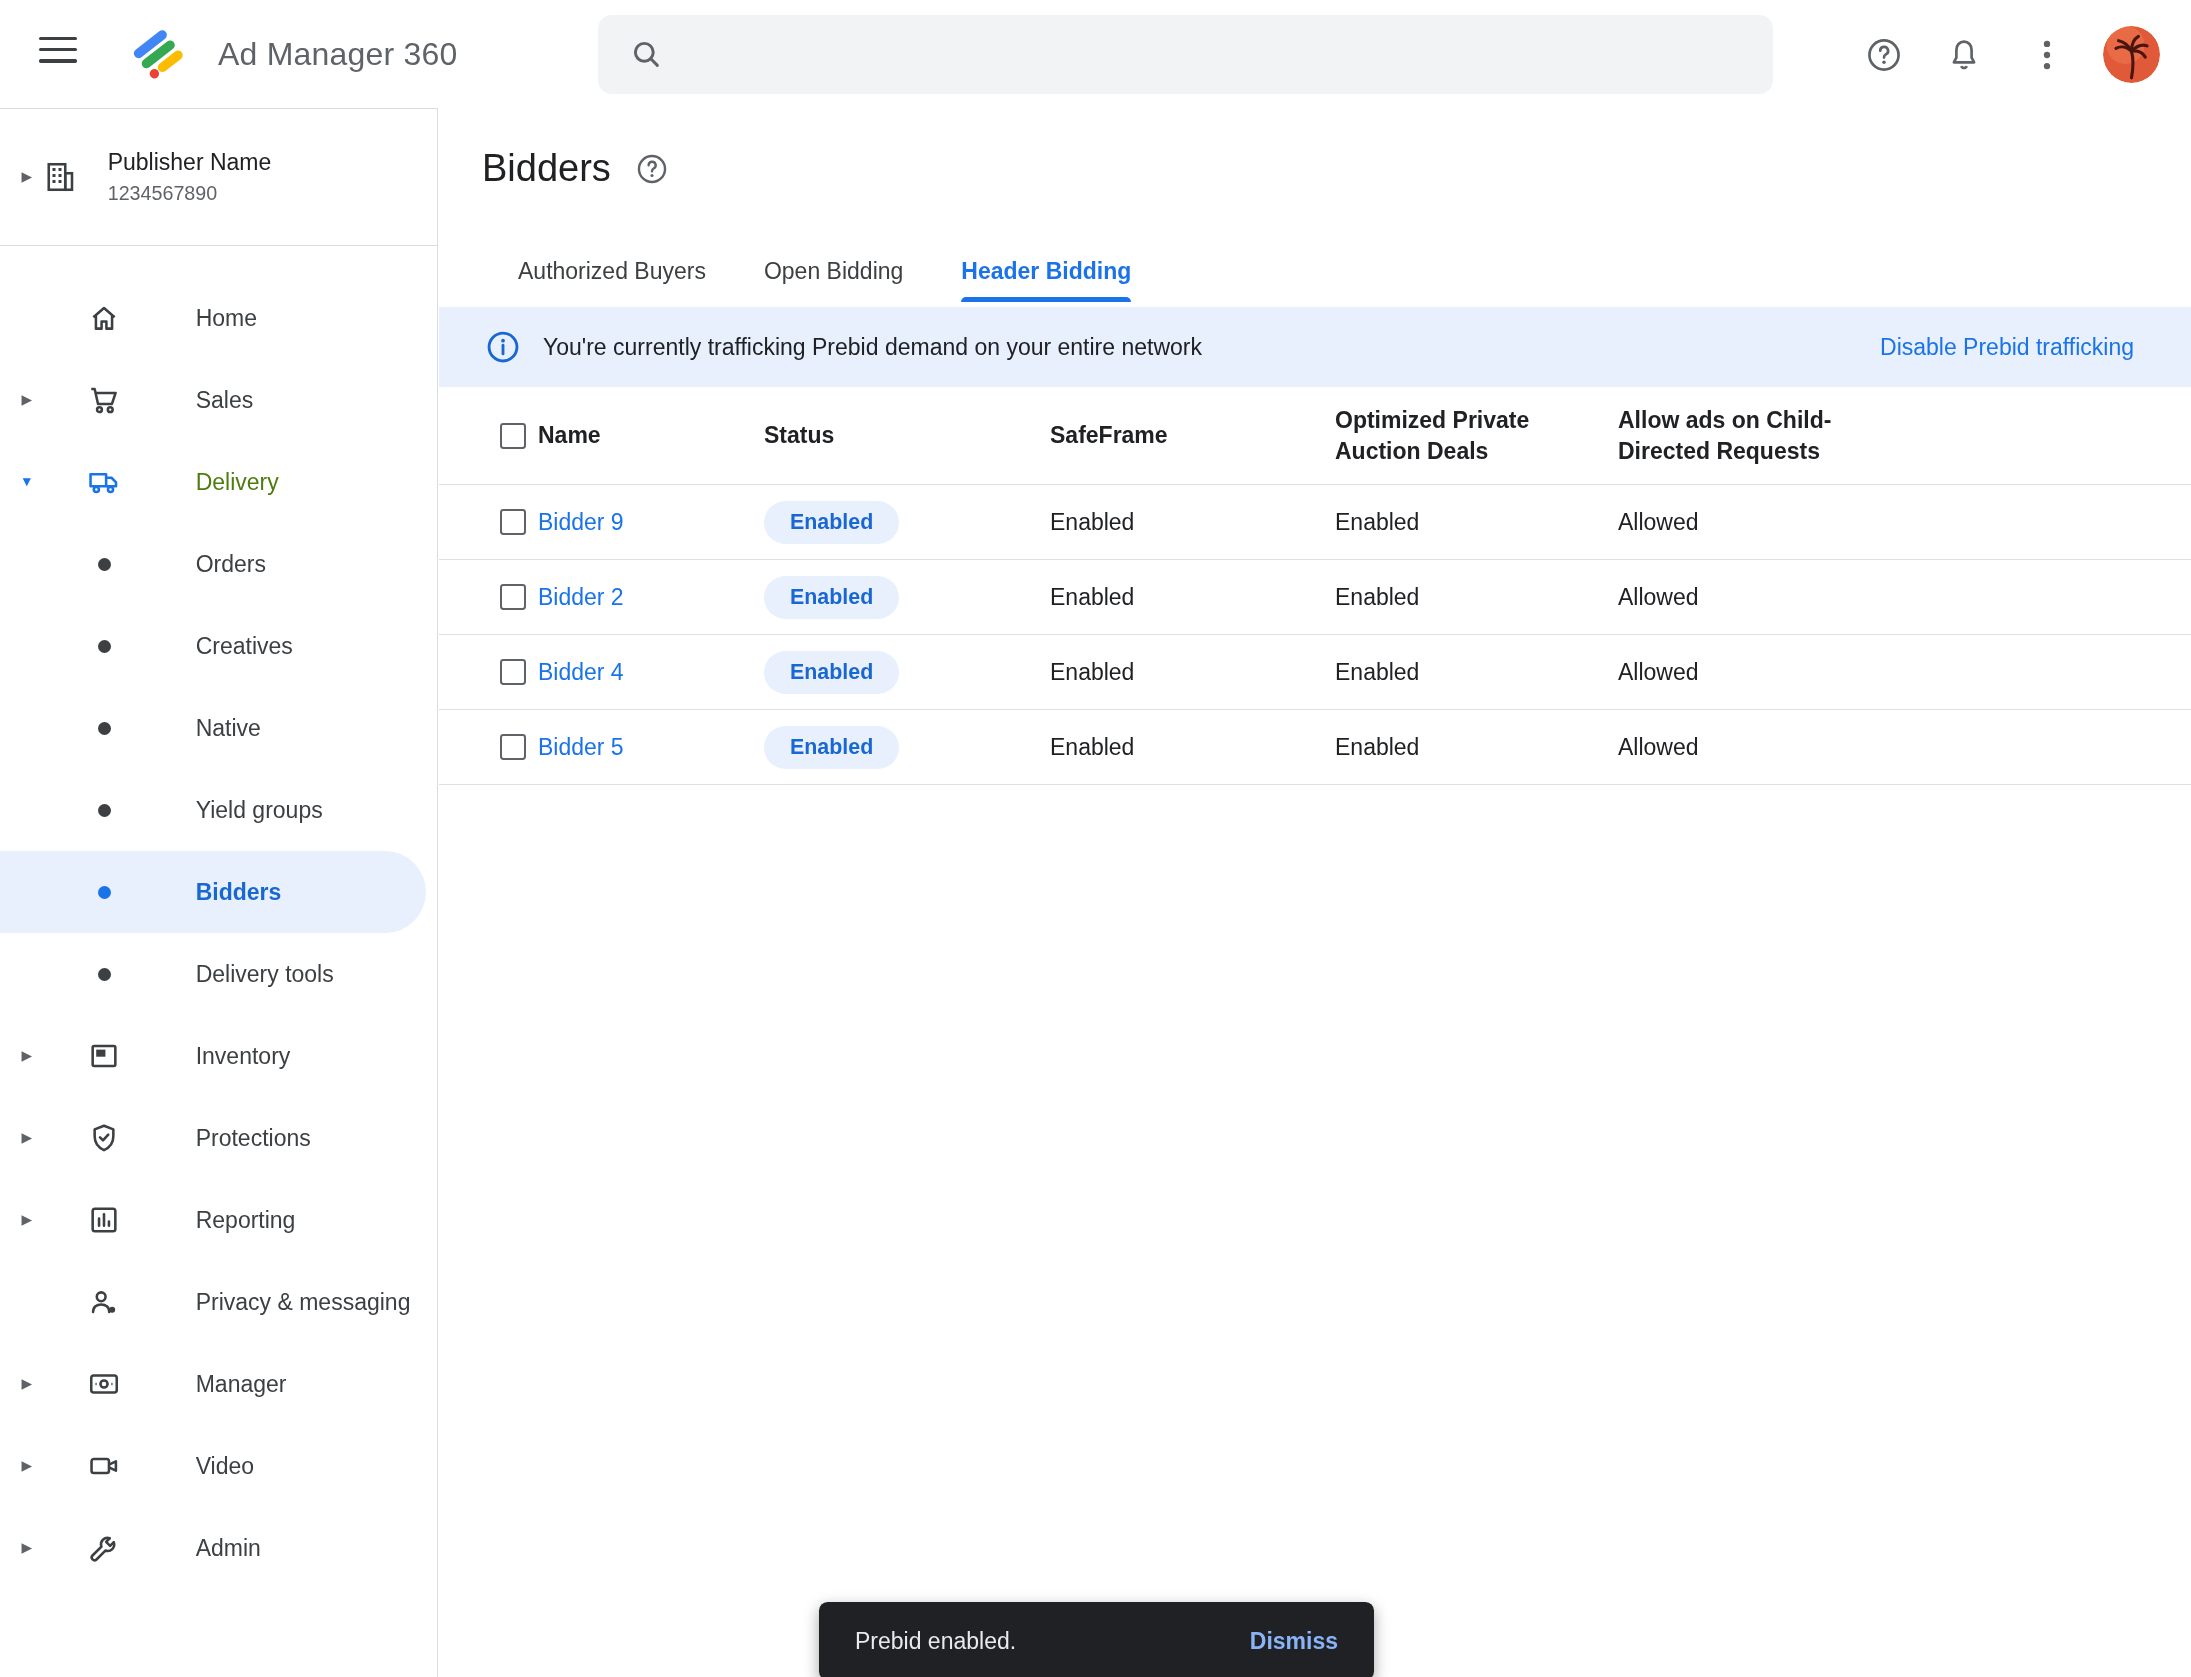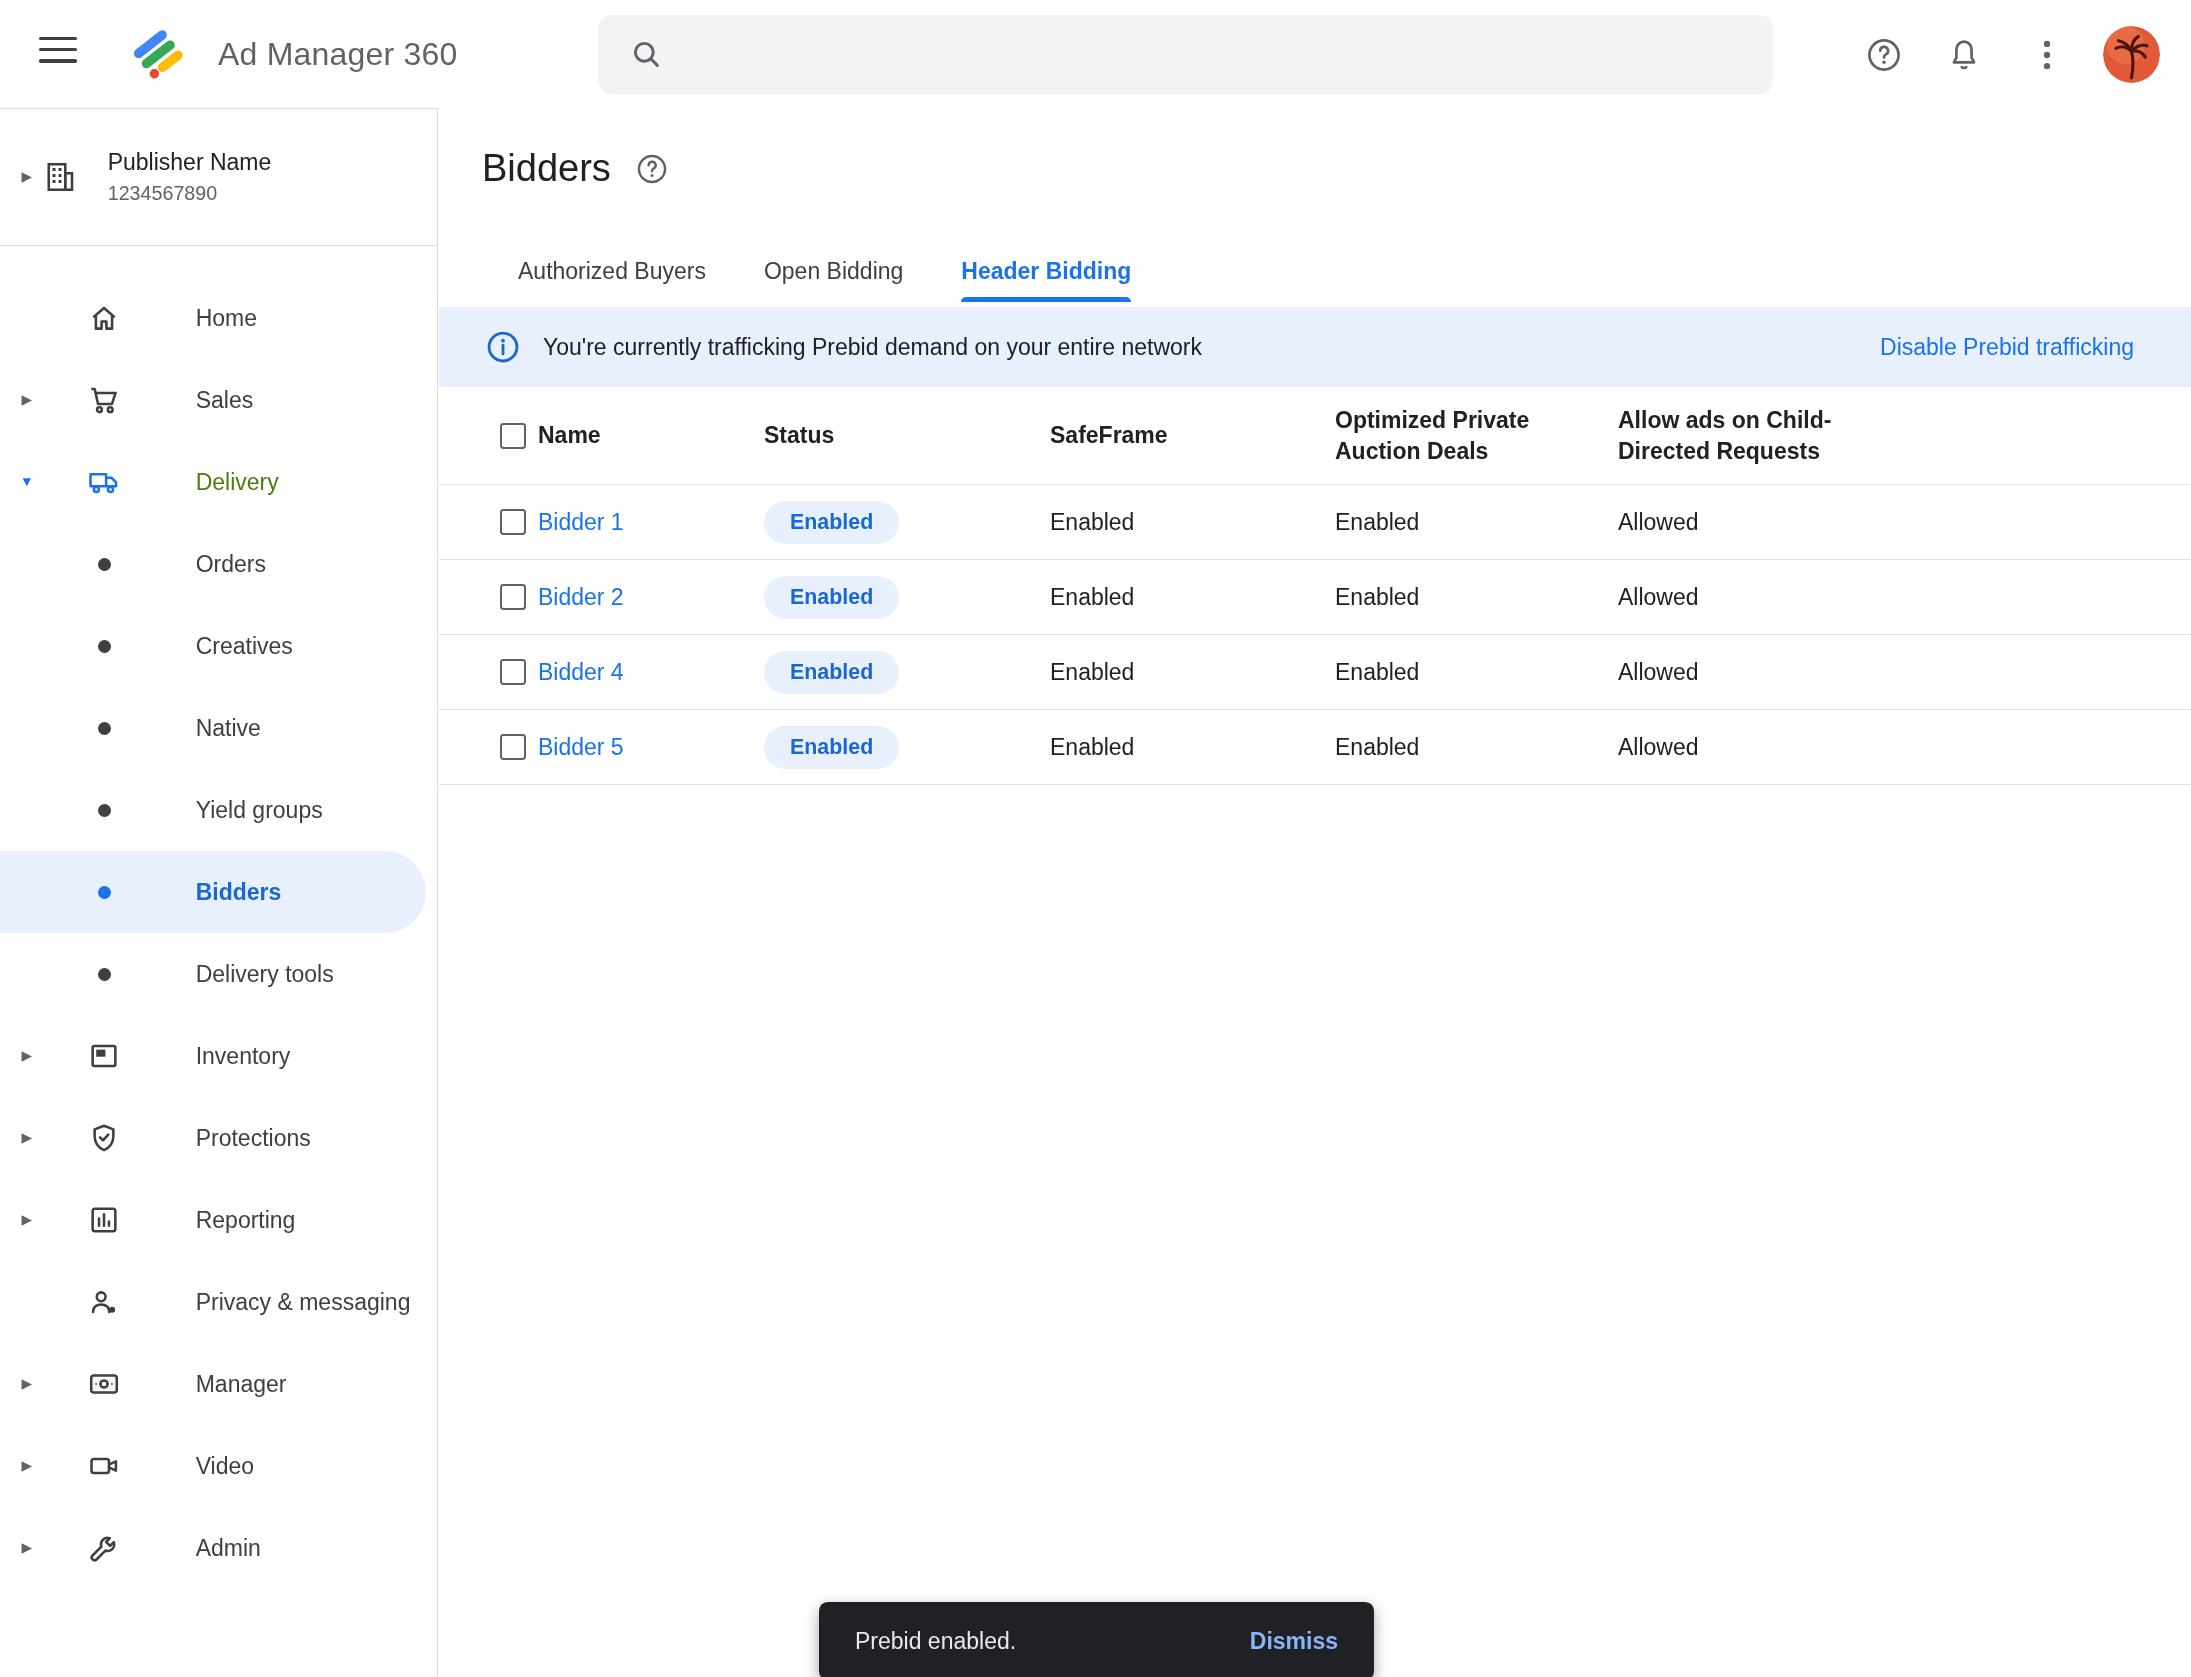--- a/index.html
+++ b/index.html
@@ -369,21 +369,21 @@
       <div>Status</div>
       <div>SafeFrame</div>
       <div class="hdr-narrow-1">Optimized Private Auction Deals</div>
       <div class="hdr-narrow-2">Allow ads on Child-Directed Requests</div>
     </div>
 
     <div class="grid-row t-row">
       <div>
           <div class="checkbox"></div>
         </div>
-      <div><a class="cell-link">Bidder 1</a></div>
+      <div><a class="cell-link">Bidder 9</a></div>
       <div><span class="status-pill">Enabled</span></div>
       <div>Enabled</div>
       <div>Enabled</div>
       <div>Allowed</div>
     </div>
 
     <div class="grid-row t-row">
       <div>
           <div class="checkbox"></div>
         </div>

